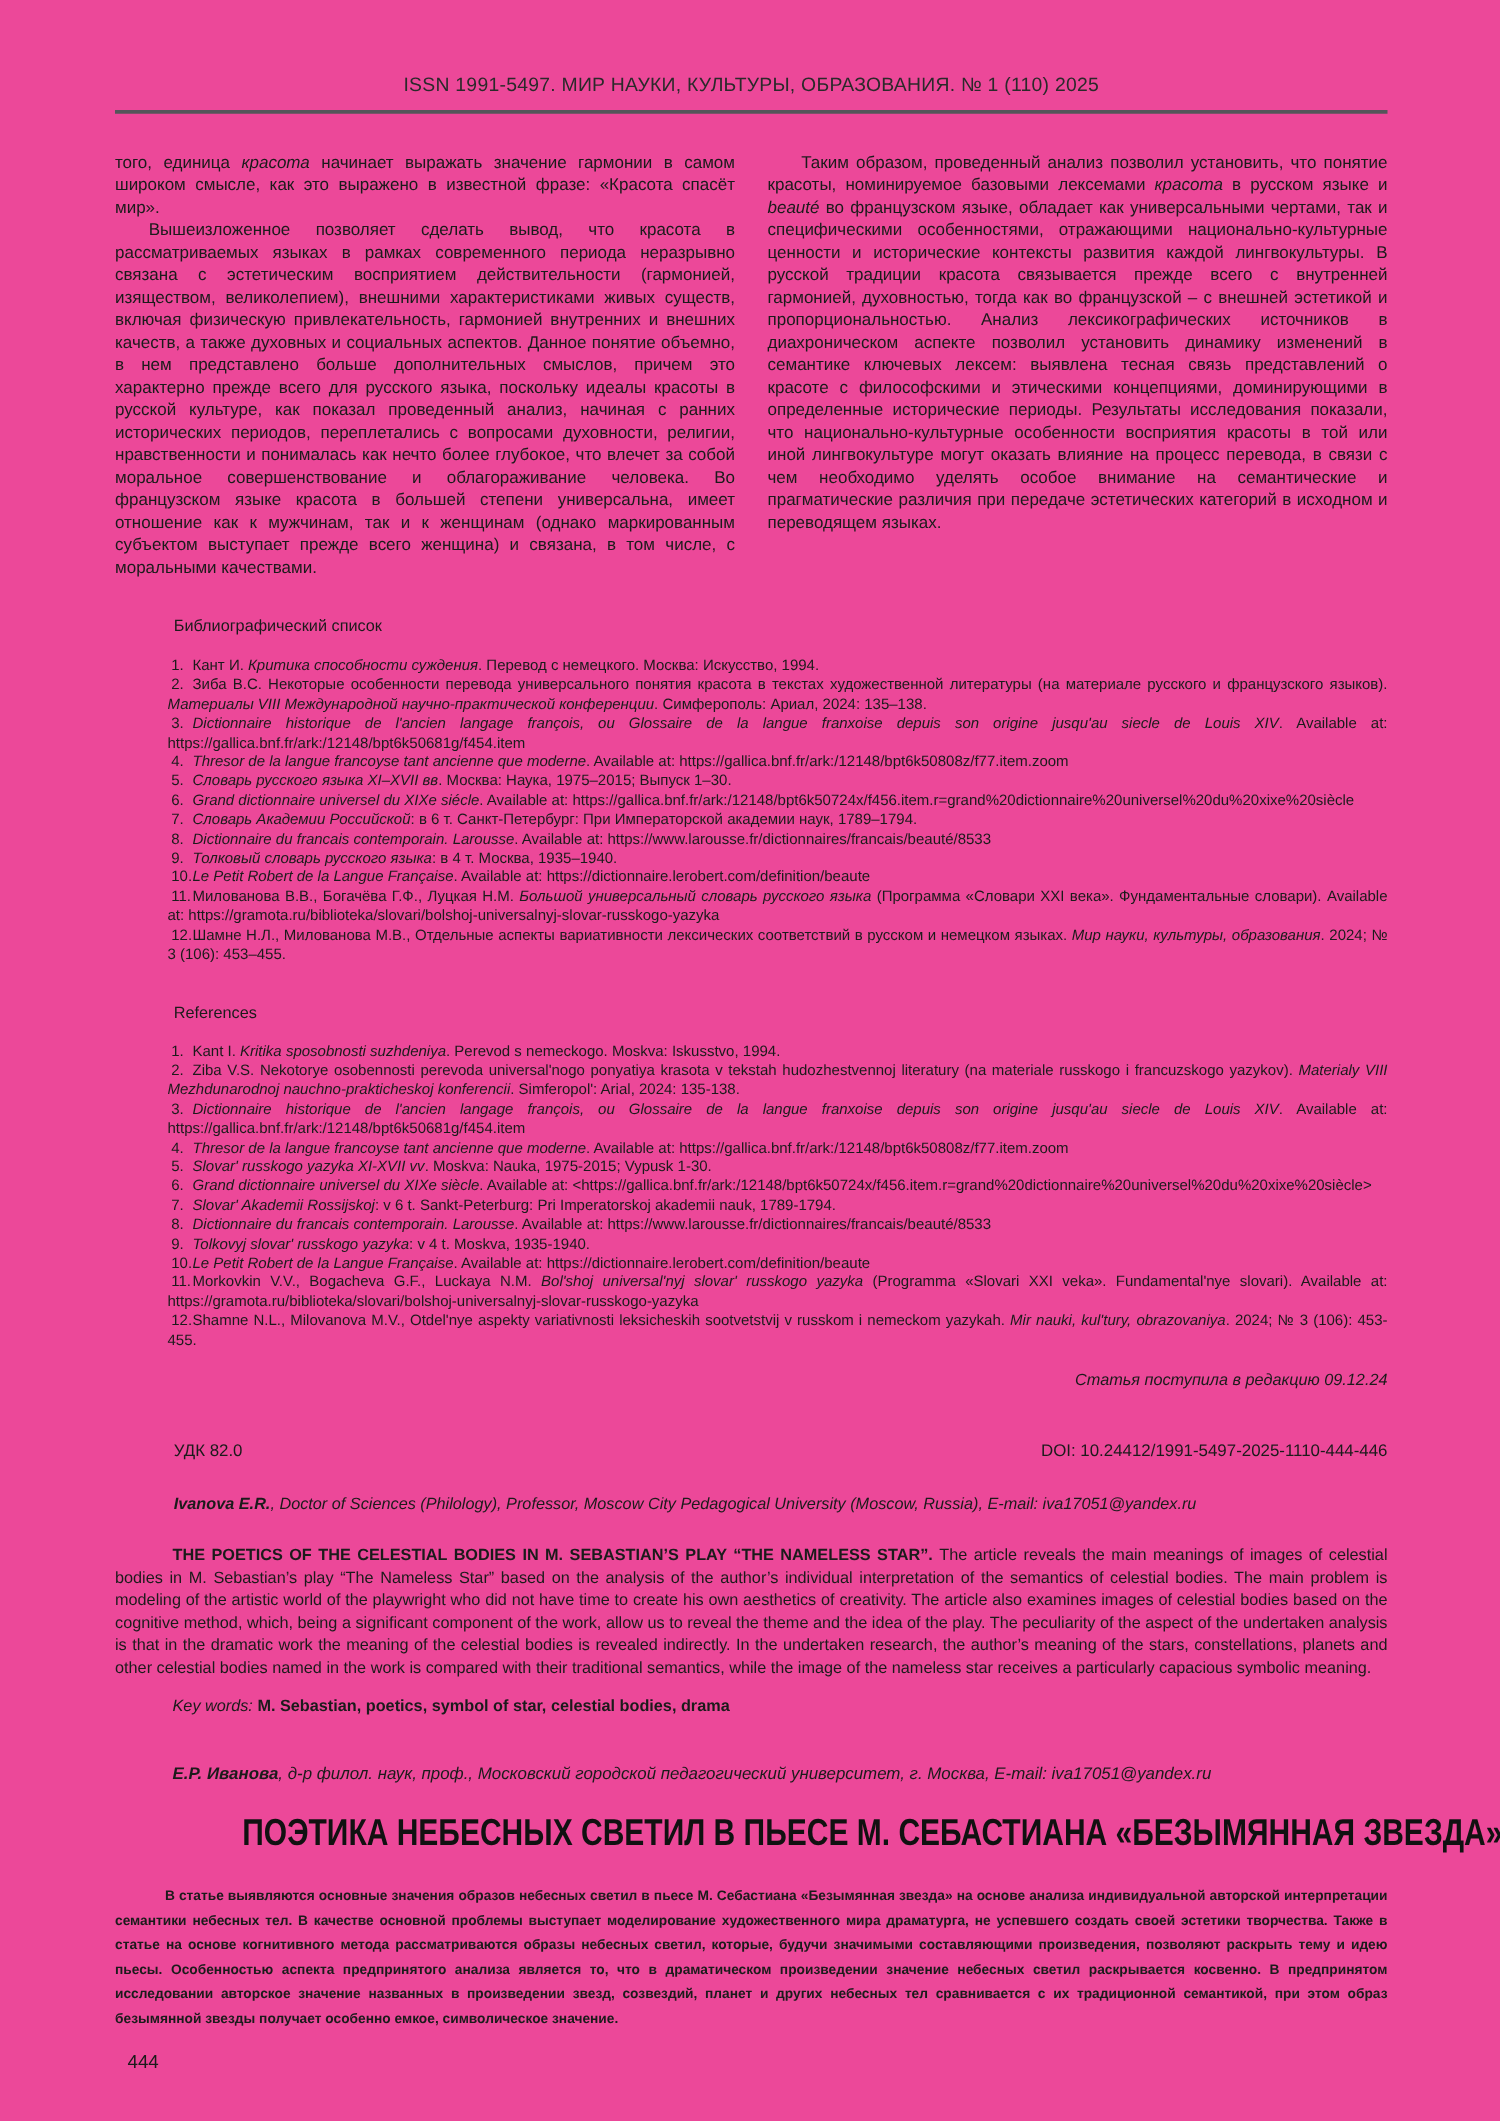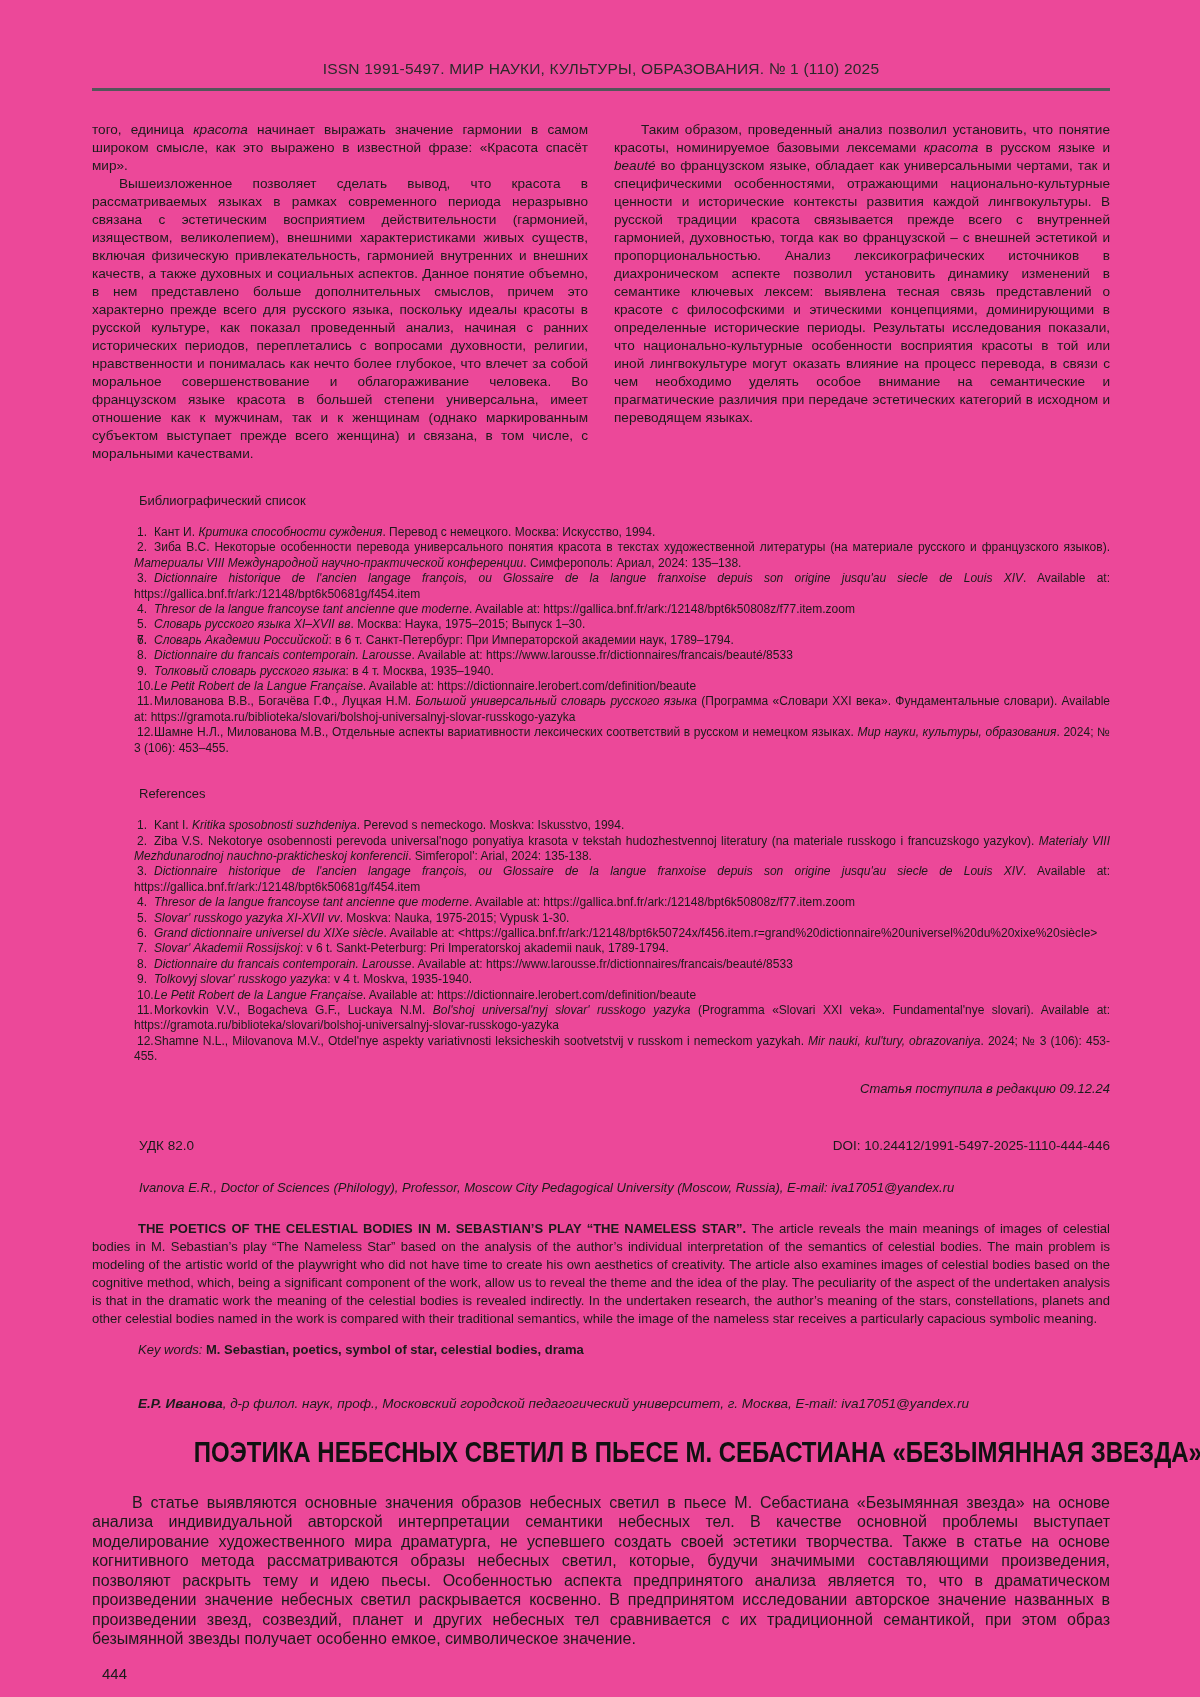--- a/index.html
+++ b/index.html
@@ -102,24 +102,25 @@
     font-weight:bold;
     font-size:30px;
     line-height:34px;
     white-space:nowrap;
     transform:scaleX(0.8);
     transform-origin:50% 50%;
     color:#111;
   }
   .abstract-ru{
     margin-top:24px;
-    font-size:16px;
+    font-size:11px;
     line-height:19.5px;
     text-align:justify;
     text-indent:40px;
+    font-weight:bold;
   }
   .keywords-ru{
     font-size:14px;
     line-height:19.5px;
     padding-left:40px;
   }
   .page-number{
     margin-top:16px;
     font-size:15px;
     padding-left:10px;
@@ -143,21 +144,21 @@
     </div>
   </div>
 
   <div class="section-heading">Библиографический список</div>
   <div class="ref-list">
       <div class="ref-item"><span class="ref-num">1.</span><span><span>Кант И. </span><span style="font-style: italic;">Критика способности суждения</span><span>. Перевод с немецкого. Москва: Искусство, 1994.</span></span></div>
       <div class="ref-item"><span class="ref-num">2.</span><span><span>Зиба В.С. Некоторые особенности перевода универсального понятия красота в текстах художественной литературы (на материале русского и французского языков). </span><span style="font-style: italic;">Материалы VIII Международной научно-практической конференции</span><span>. Симферополь: Ариал, 2024: 135–138.</span></span></div>
       <div class="ref-item"><span class="ref-num">3.</span><span><span style="font-style: italic;">Dictionnaire historique de l'ancien langage françois, ou Glossaire de la langue franxoise depuis son origine jusqu'au siecle de Louis XIV</span><span>. Available at: https://gallica.bnf.fr/ark:/12148/bpt6k50681g/f454.item</span></span></div>
       <div class="ref-item"><span class="ref-num">4.</span><span><span style="font-style: italic;">Thresor de la langue francoyse tant ancienne que moderne</span><span>. Available at: https://gallica.bnf.fr/ark:/12148/bpt6k50808z/f77.item.zoom</span></span></div>
       <div class="ref-item"><span class="ref-num">5.</span><span><span style="font-style: italic;">Словарь русского языка XI–XVII вв</span><span>. Москва: Наука, 1975–2015; Выпуск 1–30.</span></span></div>
-      <div class="ref-item"><span class="ref-num">6.</span></div>
+      <div class="ref-item"><span class="ref-num">6.</span><span><span style="font-style: italic;">Grand dictionnaire universel du XIXe siécle</span><span>. Available at: https://gallica.bnf.fr/ark:/12148/bpt6k50724x/f456.item.r=grand%20dictionnaire%20universel%20du%20xixe%20siècle</span></span></div>
       <div class="ref-item"><span class="ref-num">7.</span><span><span style="font-style: italic;">Словарь Академии Российской</span><span>: в 6 т. Санкт-Петербург: При Императорской академии наук, 1789–1794.</span></span></div>
       <div class="ref-item"><span class="ref-num">8.</span><span><span style="font-style: italic;">Dictionnaire du francais contemporain. Larousse</span><span>. Available at: https://www.larousse.fr/dictionnaires/francais/beauté/8533</span></span></div>
       <div class="ref-item"><span class="ref-num">9.</span><span><span style="font-style: italic;">Толковый словарь русского языка</span><span>: в 4 т. Москва, 1935–1940.</span></span></div>
       <div class="ref-item"><span class="ref-num">10.</span><span><span style="font-style: italic;">Le Petit Robert de la Langue Française</span><span>. Available at: https://dictionnaire.lerobert.com/definition/beaute</span></span></div>
       <div class="ref-item"><span class="ref-num">11.</span><span><span>Милованова В.В., Богачёва Г.Ф., Луцкая Н.М. </span><span style="font-style: italic;">Большой универсальный словарь русского языка</span><span> (Программа «Словари XXI века». Фундаментальные словари). Available at: https://gramota.ru/biblioteka/slovari/bolshoj-universalnyj-slovar-russkogo-yazyka</span></span></div>
       <div class="ref-item"><span class="ref-num">12.</span><span><span>Шамне Н.Л., Милованова М.В., Отдельные аспекты вариативности лексических соответствий в русском и немецком языках. </span><span style="font-style: italic;">Мир науки, культуры, образования</span><span>. 2024; № 3 (106): 453–455.</span></span></div>
     </div>
 
   <div class="section-heading">References</div>
   <div class="ref-list">
@@ -175,21 +176,21 @@
       <div class="ref-item"><span class="ref-num">12.</span><span><span>Shamne N.L., Milovanova M.V., Otdel'nye aspekty variativnosti leksicheskih sootvetstvij v russkom i nemeckom yazykah. </span><span style="font-style: italic;">Mir nauki, kul'tury, obrazovaniya</span><span>. 2024; № 3 (106): 453-455.</span></span></div>
     </div>
 
   <div class="received-line">Статья поступила в редакцию 09.12.24</div>
 
   <div class="meta-row">
     <span class="udk">УДК 82.0</span>
     <span class="doi">DOI: 10.24412/1991-5497-2025-1110-444-446</span>
   </div>
 
-  <div class="author-line"><span style="font-weight: normal; font-style: italic;">Ivanova E.R.</span><span style="font-style: italic;">, Doctor of Sciences (Philology), Professor, Moscow City Pedagogical University (Moscow, Russia), E-mail: iva17051@yandex.ru</span></div>
+  <div class="author-line"><span style="font-weight: bold; font-style: italic;">Ivanova E.R.</span><span style="font-style: italic;">, Doctor of Sciences (Philology), Professor, Moscow City Pedagogical University (Moscow, Russia), E-mail: iva17051@yandex.ru</span></div>
 
   <p class="abstract-en"><span style="font-weight: bold;">THE POETICS OF THE CELESTIAL BODIES IN M. SEBASTIAN’S PLAY “THE NAMELESS STAR”. </span><span>The article reveals the main meanings of images of celestial bodies in M. Sebastian’s play “The Nameless Star” based on the analysis of the author’s individual interpretation of the semantics of celestial bodies. The main problem is modeling of the artistic world of the playwright who did not have time to create his own aesthetics of creativity. The article also examines images of celestial bodies based on the cognitive method, which, being a significant component of the work, allow us to reveal the theme and the idea of the play. The peculiarity of the aspect of the undertaken analysis is that in the dramatic work the meaning of the celestial bodies is revealed indirectly. In the undertaken research, the author’s meaning of the stars, constellations, planets and other celestial bodies named in the work is compared with their traditional semantics, while the image of the nameless star receives a particularly capacious symbolic meaning.</span></p>
   <div class="keywords-line"><span style="font-style: italic;">Key words: </span><span style="font-weight: bold;">M. Sebastian, poetics, symbol of star, celestial bodies, drama</span></div>
 
   <div class="author-line-ru"><span style="font-weight: bold; font-style: italic;">Е.Р. Иванова</span><span style="font-style: italic;">, д-р филол. наук, проф., Московский городской педагогический университет, г. Москва, E-mail: iva17051@yandex.ru</span></div>
 
   <div class="article-title">ПОЭТИКА НЕБЕСНЫХ СВЕТИЛ В ПЬЕСЕ М. СЕБАСТИАНА «БЕЗЫМЯННАЯ ЗВЕЗДА»</div>
 
   <p class="abstract-ru">В статье выявляются основные значения образов небесных светил в пьесе М. Себастиана «Безымянная звезда» на основе анализа индивидуальной авторской интерпретации семантики небесных тел. В качестве основной проблемы выступает моделирование художественного мира драматурга, не успевшего создать своей эстетики творчества. Также в статье на основе когнитивного метода рассматриваются образы небесных светил, которые, будучи значимыми составляющими произведения, позволяют раскрыть тему и идею пьесы. Особенностью аспекта предпринятого анализа является то, что в драматическом произведении значение небесных светил раскрывается косвенно. В предпринятом исследовании авторское значение названных в произведении звезд, созвездий, планет и других небесных тел сравнивается с их традиционной семантикой, при этом образ безымянной звезды получает особенно емкое, символическое значение.</p>
 

